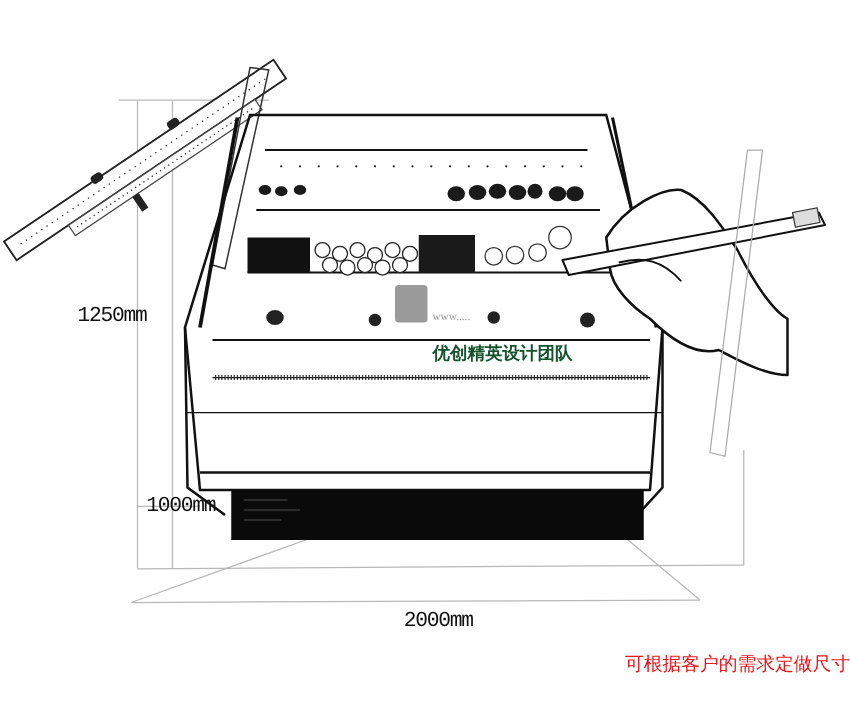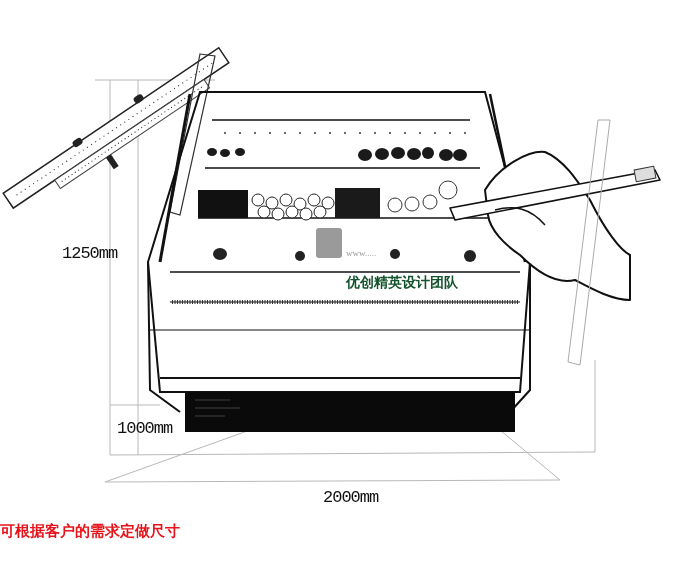--- a/index.html
+++ b/index.html
@@ -1,22 +1,22 @@
 <!DOCTYPE html>
 <html><head>
 <meta charset="utf-8">
 <style>
   html, body { margin: 0; padding: 0; background: #ffffff; }
   body { width: 680px; height: 578px; position: relative; overflow: hidden;
          font-family: "Liberation Sans", sans-serif; }
   #stage { position: absolute; left: 0; top: 0; width: 680px; height: 578px; }
   .dim-label { position: absolute; color: #111; font-family: Liberation Mono, monospace;
                font-size: 17px; letter-spacing: -1px; white-space: nowrap; }
-  #caption { position: absolute; left: 0; width: 680px; top: 522px; text-align: left;
-             color: #e8141b; font-family: "DejaVu Sans", sans-serif; font-size: 15px; font-weight: bold; }
+  #caption { position: absolute; left: 0; width: 680px; top: 522px; text-align: right;
+             color: #e8141b; font-family: "DejaVu Sans", sans-serif; font-size: 15px; }
   #watermark { position: absolute; left: 316px; top: 226px; width: 160px; height: 34px; }
   #watermark .wm-logo { position: absolute; left: 0; top: 2px; width: 26px; height: 30px;
                         background: #9a9a9a; border-radius: 3px; }
   #watermark .wm-text { position: absolute; left: 30px; top: 4px; color: #14532d;
                         font-family: "DejaVu Sans", sans-serif; font-size: 14px; font-weight: bold;
                         letter-spacing: 0px; white-space: nowrap; margin-top: 44px; }
   #watermark .wm-url { position: absolute; left: 30px; top: 22px; color: #9a9a9a;
                        font-family: Liberation Serif, serif; font-size: 9px; white-space: nowrap; }
 </style>
 </head>
@@ -159,21 +159,21 @@
   <div id="watermark">
     <div class="wm-logo"></div>
     <span class="wm-text">优创精英设计团队</span>
     <span class="wm-url">www.....</span>
   </div>
 
   
   <div class="dim-label" style="left:62px; top:244px;">
     <span>1250mm</span>
   </div>
-  <div class="dim-label" style="left:117px; top:419px;">
+  <div class="dim-label" style="left:117px; top:396px;">
     <span>1000mm</span>
   </div>
   <div class="dim-label" style="left:323px; top:488px;">
     <span>2000mm</span>
   </div>
 
   
   <div id="caption">可根据客户的需求定做尺寸</div>
 </div>
 

